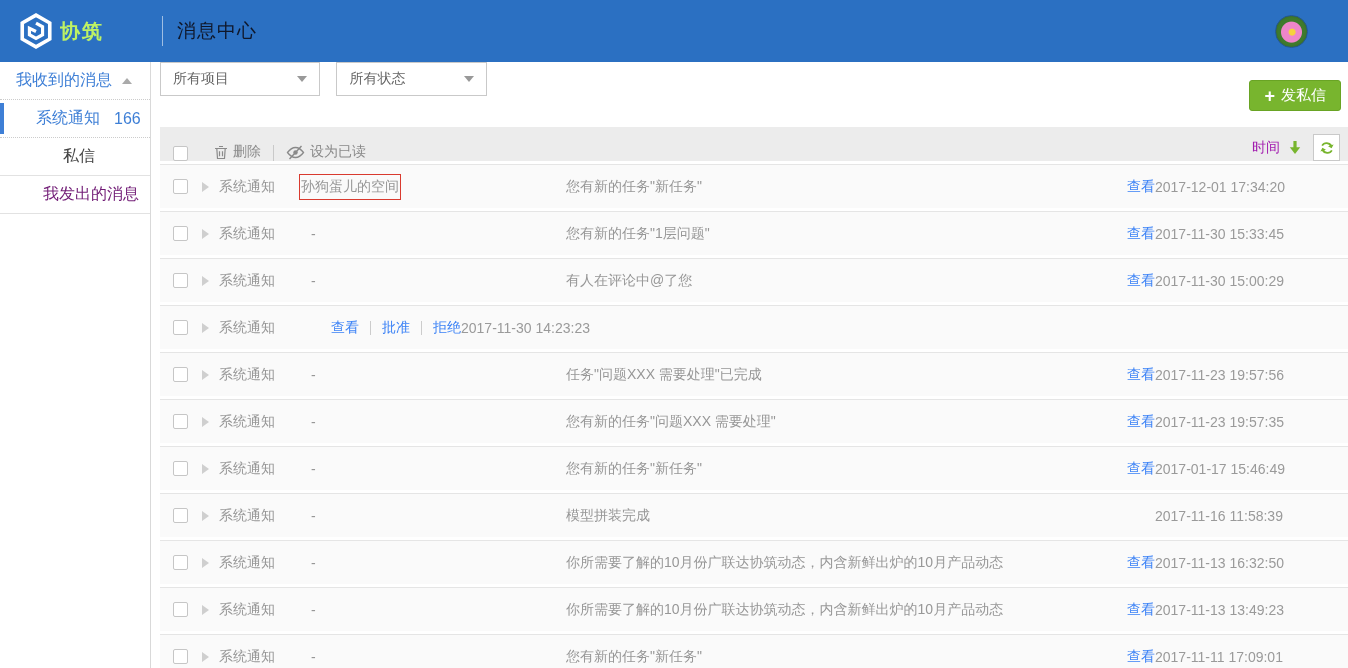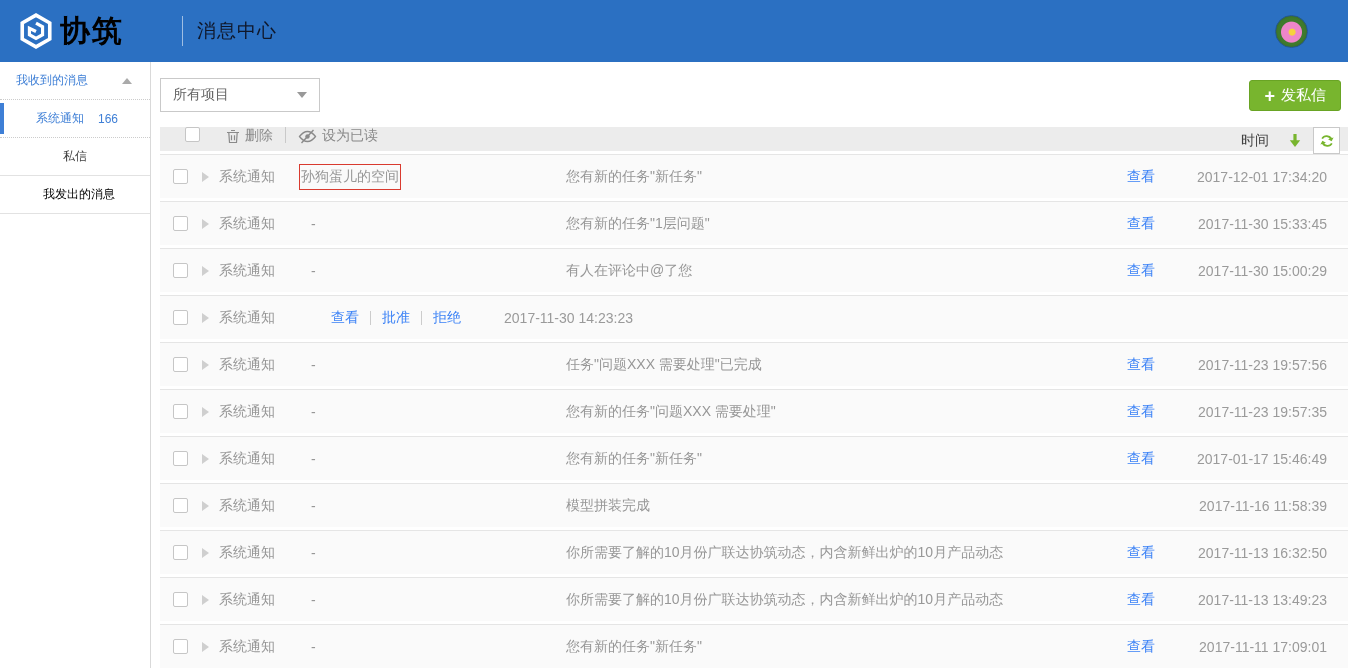--- a/index.html
+++ b/index.html
@@ -4,89 +4,89 @@
 <style>
   * { margin:0; padding:0; box-sizing:border-box; }
   html,body { width:1348px; height:668px; overflow:hidden; background:#fff;
               font-family:"Liberation Sans","DejaVu Sans",sans-serif; }
 
   
   .header { position:absolute; left:0; top:0; width:1348px; height:62px;
             background:#2b70c2; display:flex; align-items:center; }
   .brand { display:flex; align-items:center; margin-left:18px; }
   .brand-icon { width:36px; height:36px; margin-right:6px; }
-  .brand-name { color:#000000; font-size:30px; font-weight:bold; letter-spacing:2px; }
+  .brand-name { color:#bef264; font-size:20px; font-weight:bold; letter-spacing:2px; }
   .header-divider { width:1px; height:30px; background:rgba(255,255,255,.55); margin:0 14px 0 58px; }
   .page-title { color:#0f172a; font-size:19px; letter-spacing:1px; }
   .avatar { position:absolute; right:40px; top:15px; width:33px; height:33px; border-radius:50%;
             background:
               radial-gradient(circle at 52% 52%, #f6d33c 0 3px, rgba(0,0,0,0) 4px),
               radial-gradient(circle at 50% 52%, #ee86c9 0 10px, rgba(0,0,0,0) 11px),
               radial-gradient(circle at 50% 50%, #3f7a2c 0 60%, #2d5c20 100%);
             border:1px solid #24578f; }
 
   
   .sidebar { position:absolute; left:0; top:62px; width:151px; height:606px;
              background:#fff; border-right:1px solid #d9d9d9; }
   .side-item { position:relative; height:38px; display:flex; align-items:center;
-               font-size:12px; color:#444; cursor:pointer; }
+               font-size:16px; color:#444; cursor:pointer; }
   .side-group-label { padding-left:16px; color:#3e7fd6; flex:1; }
   .side-sub { padding-left:36px; }
   .side-item.dotted { border-bottom:1px dotted #ccc; }
   .side-item.solid-sep { border-bottom:1px solid #e2e2e2;padding-left:27px; }
   .side-item.selected { color:#3e7fd6; }
   .side-item.selected::before { content:""; position:absolute; left:0; top:3px; bottom:3px;
                                 width:4px; background:#3e7fd6; }
   .caret-up { width:0; height:0; border-left:5px solid transparent; border-right:5px solid transparent;
               border-bottom:6px solid #aaa; margin-right:18px; }
   .count { margin-left:14px; color:#3e7fd6; }
-  .plain-label { padding-left:16px; color:#000000; }
+  .plain-label { padding-left:16px; color:#701a75; }
 
   
   .main { position:absolute; left:160px; top:62px; width:1188px; height:606px; }
 
-  .filter-bar { position:relative; height:50px; padding-top:16px; }
+  .filter-bar { position:relative; height:50px; }
   .select-box { display:inline-flex; align-items:center; justify-content:space-between;
                 width:160px; height:34px; border:1px solid #c9c9c9; background:#fff;
                 padding:0 12px; font-size:14px; color:#666; margin-right:12px; cursor:pointer; }
   .caret-down { width:0; height:0; border-left:5px solid transparent; border-right:5px solid transparent;
                 border-top:6px solid #999; }
   .compose-btn { position:absolute; right:7px; top:18px; height:31px; padding:0 14px;
                  background:#78b52e; border:1px solid #69a424; border-radius:3px;
                  color:#fff; font-size:15px; display:inline-flex; align-items:center; cursor:pointer; }
   .plus { font-size:18px; font-weight:bold; margin-right:6px; line-height:1; }
 
   
-  .toolbar { margin-top:15px; height:24px; background:#ececec; display:flex; align-items:flex-start;
-             font-size:14px; color:#8a8a8a;padding-left:12px; }
+  .toolbar { margin-top:15px; height:34px; background:#ececec; display:flex; align-items:flex-end;
+             font-size:14px; color:#8a8a8a; }
   .checkbox { width:15px; height:15px; background:#fff; border:1px solid #c6c6c6; border-radius:2px;
               display:inline-block; cursor:pointer; flex:none; }
   .toolbar .checkbox { margin:0 26px 0 13px; }
   .tool-btn { display:inline-flex; align-items:center; gap:5px; cursor:pointer; }
   .tool-sep { width:1px; height:16px; background:#c9c9c9; margin:0 12px; }
   .toolbar-right { margin-left:auto; display:flex; align-items:center; }
-  .sort-label { color:#404040; margin-right:20px; }
+  .sort-label { color:#a21caf; margin-right:9px; }
   .refresh-btn { width:27px; height:27px; background:#fff; border:1px solid #c9c9c9;
                  display:flex; align-items:center; justify-content:center;
                  margin:0 8px 0 12px; cursor:pointer; }
 
   
   .row { height:44px; margin-top:3px; background:#fafafa; border-top:1px solid #e5e5e5;
          display:flex; align-items:center; font-size:14px; color:#979797; }
   .row .checkbox { margin-left:13px; }
   .expand-arrow { width:0; height:0; border-top:5px solid transparent; border-bottom:5px solid transparent;
                   border-left:7px solid #cfcfcf; margin:0 10px 0 14px; flex:none; cursor:pointer; }
   .cell-type { width:92px; flex:none; }
   .cell-project { width:255px; flex:none; }
   .red-annotation { display:inline-block; border:1px solid #d93a2f; padding:3px 1px; margin-left:-12px; }
   .cell-message { flex:1; min-width:0; white-space:nowrap; overflow:hidden; }
   .cell-actions { width:150px; flex:none; display:flex; justify-content:flex-end; align-items:center; }
   .action-link { color:#3b82f6; cursor:pointer; text-decoration:none; }
   .action-sep { width:1px; height:14px; background:#ccc; margin:0 11px; }
-  .cell-time { width:193px; flex:none; text-align:right; padding-right:21px; color:#9a9a9a; }
+  .cell-time { width:193px; flex:none; padding-right:21px; color:#9a9a9a; }
 </style>
 </head>
 <body>
 
 <div class="header">
   <div class="brand">
     <svg class="brand-icon" viewBox="0 0 34 34">
       <path d="M17 2 L30 9.5 V24.5 L17 32 L4 24.5 V9.5 Z" fill="none" stroke="#fff" stroke-width="3.4"></path>
       <path d="M17 9.5 L23.2 13 V20.5 L17 24 L10.8 20.5 V14.5 L17 17.5" fill="none" stroke="#fff" stroke-width="3"></path>
     </svg>
@@ -112,20 +112,24 @@
   <div class="side-item solid-sep">
     <span class="plain-label">我发出的消息</span>
   </div>
 </div>
 
 <div class="main">
 
   <div class="filter-bar">
     <span class="select-box">
       <span>所有项目</span>
+      <span class="caret-down"></span>
+    </span>
+    <span class="select-box" style="width:151px;">
+      <span>所有状态</span>
       <span class="caret-down"></span>
     </span>
     <span class="compose-btn">
       <span class="plus">+</span>
       <span>发私信</span>
     </span>
   </div>
 
   <div class="toolbar">
     <span class="checkbox"></span>

